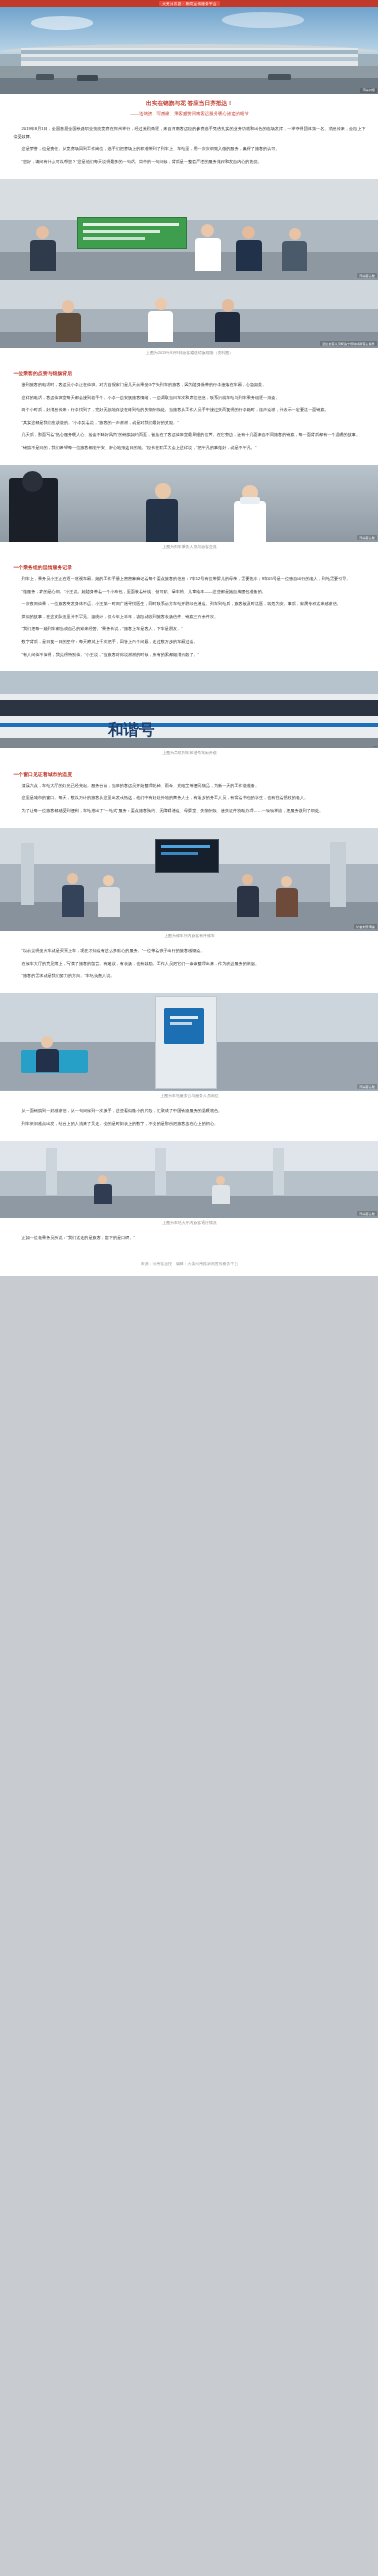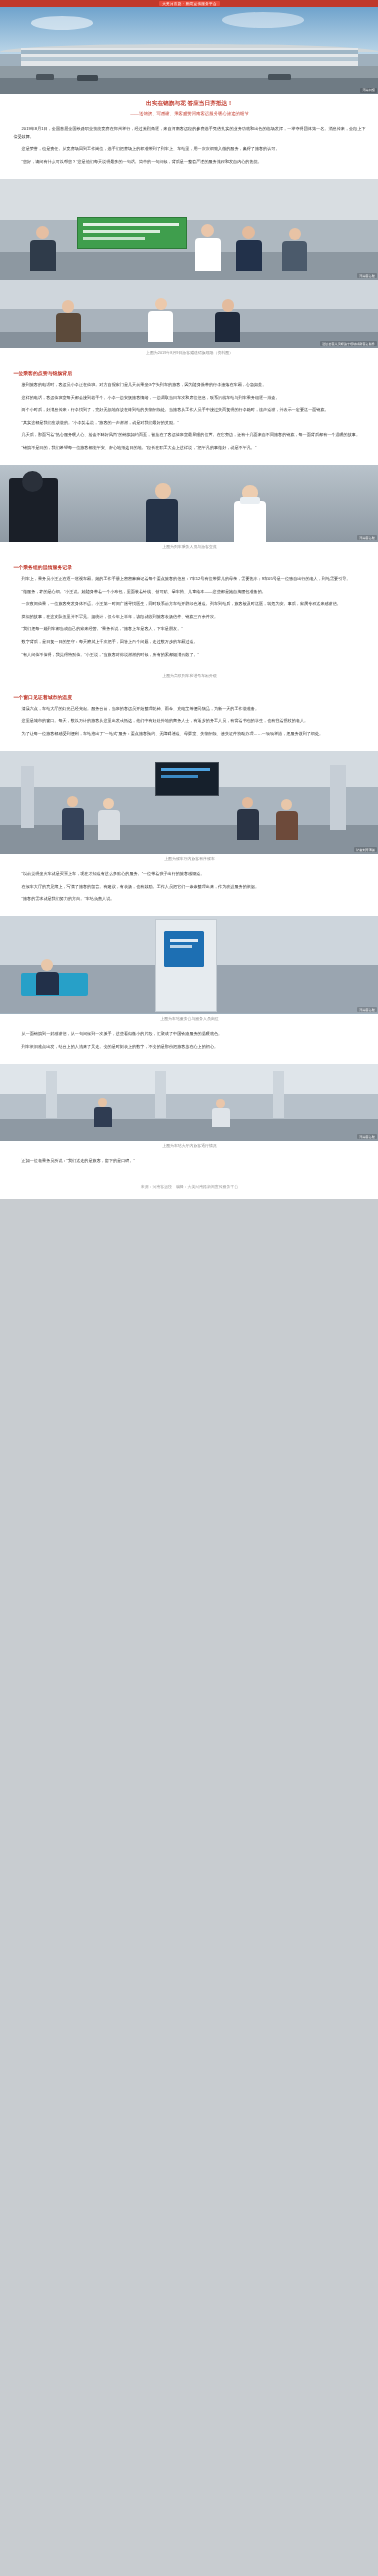--- a/index.html
+++ b/index.html
@@ -204,20 +204,29 @@
     <div class="section-title">一个乘务组的温情服务记录</div>
     <p class="body">列车上，乘务员小王正在逐一巡视车厢。她的工作手册上密密麻麻记着每个重点旅客的信息：7车12号有位带婴儿的母亲，需要热水；9车05号是一位独自出行的老人，到站需要引导。</p>
     <p class="body">“做服务，靠的是心细。”小王说。她随身带着一个小布包，里面装着针线、创可贴、晕车药、儿童绘本——这些都是她自掏腰包准备的。</p>
     <p class="body">一次夜间值乘，一位旅客突发身体不适。小王第一时间广播寻找医生，同时联系前方车站开辟绿色通道。列车到站后，旅客被及时送医，转危为安。事后，家属专程送来感谢信。</p>
     <p class="body">类似的故事，在这支队伍里并不罕见。据统计，仅今年上半年，该段就收到旅客表扬信件、锦旗三百余件次。</p>
     <p class="body">“我们把每一趟列车都当成自己的家来经营。”乘务长说，“旅客上车是客人，下车是朋友。”</p>
     <p class="body">数字背后，是日复一日的坚守：每天擦拭上千次把手，回答上百个问题，走过数万步的车厢过道。</p>
     <p class="body">“有人问值不值得，我觉得特别值。”小王说，“当旅客对你说谢谢的时候，所有的累都烟消云散了。”</p>
   </div>
 
+  <div class="photo" style="height:77px;">
+    <div class="rect" style="left:0;top:0;width:100%;height:23px;background:#b7c3cc;"></div>
+    <div class="rect" style="left:0;top:23px;width:100%;height:44px;background:#e9edf0;"></div>
+    <div class="rect" style="left:0;top:29px;width:100%;height:15.5px;background:#2b3440;"></div>
+    <div class="rect" style="left:0;top:52px;width:100%;height:4.1px;background:#1c6fb8;"></div>
+    <div class="rect" style="left:0;top:67px;width:100%;height:10.3px;background:#7e8891;"></div>
+    <div class="wm" style="left:108px;top:49px;font-size:15.5px;color:#1c3f6e;">和谐号</div>
+    <span class="cap"></span>
+  </div>
   <div class="photocap">上图为高铁列车和谐号车厢外观</div>
 
   <div class="art">
     <div class="section-title">一个窗口见证着城市的温度</div>
     <p class="body">清晨六点，车站大厅的灯光已经亮起。服务台前，当班的客运员开始整理轮椅、雨伞、充电宝等便民物品，为新一天的工作做准备。</p>
     <p class="body">这里是城市的窗口。每天，数以万计的旅客从这里出发或抵达，他们中有赶赴外地的商务人士，有返乡的务工人员，有背着书包的学生，也有拄着拐杖的老人。</p>
     <p class="body">为了让每一位旅客都感受到便利，车站推出了“一站式”服务：重点旅客预约、无障碍通道、母婴室、失物招领、遗失证件协助办理……一项项举措，把服务做到了细处。</p>
   </div>
 
   <div class="photo" style="height:103px;">

